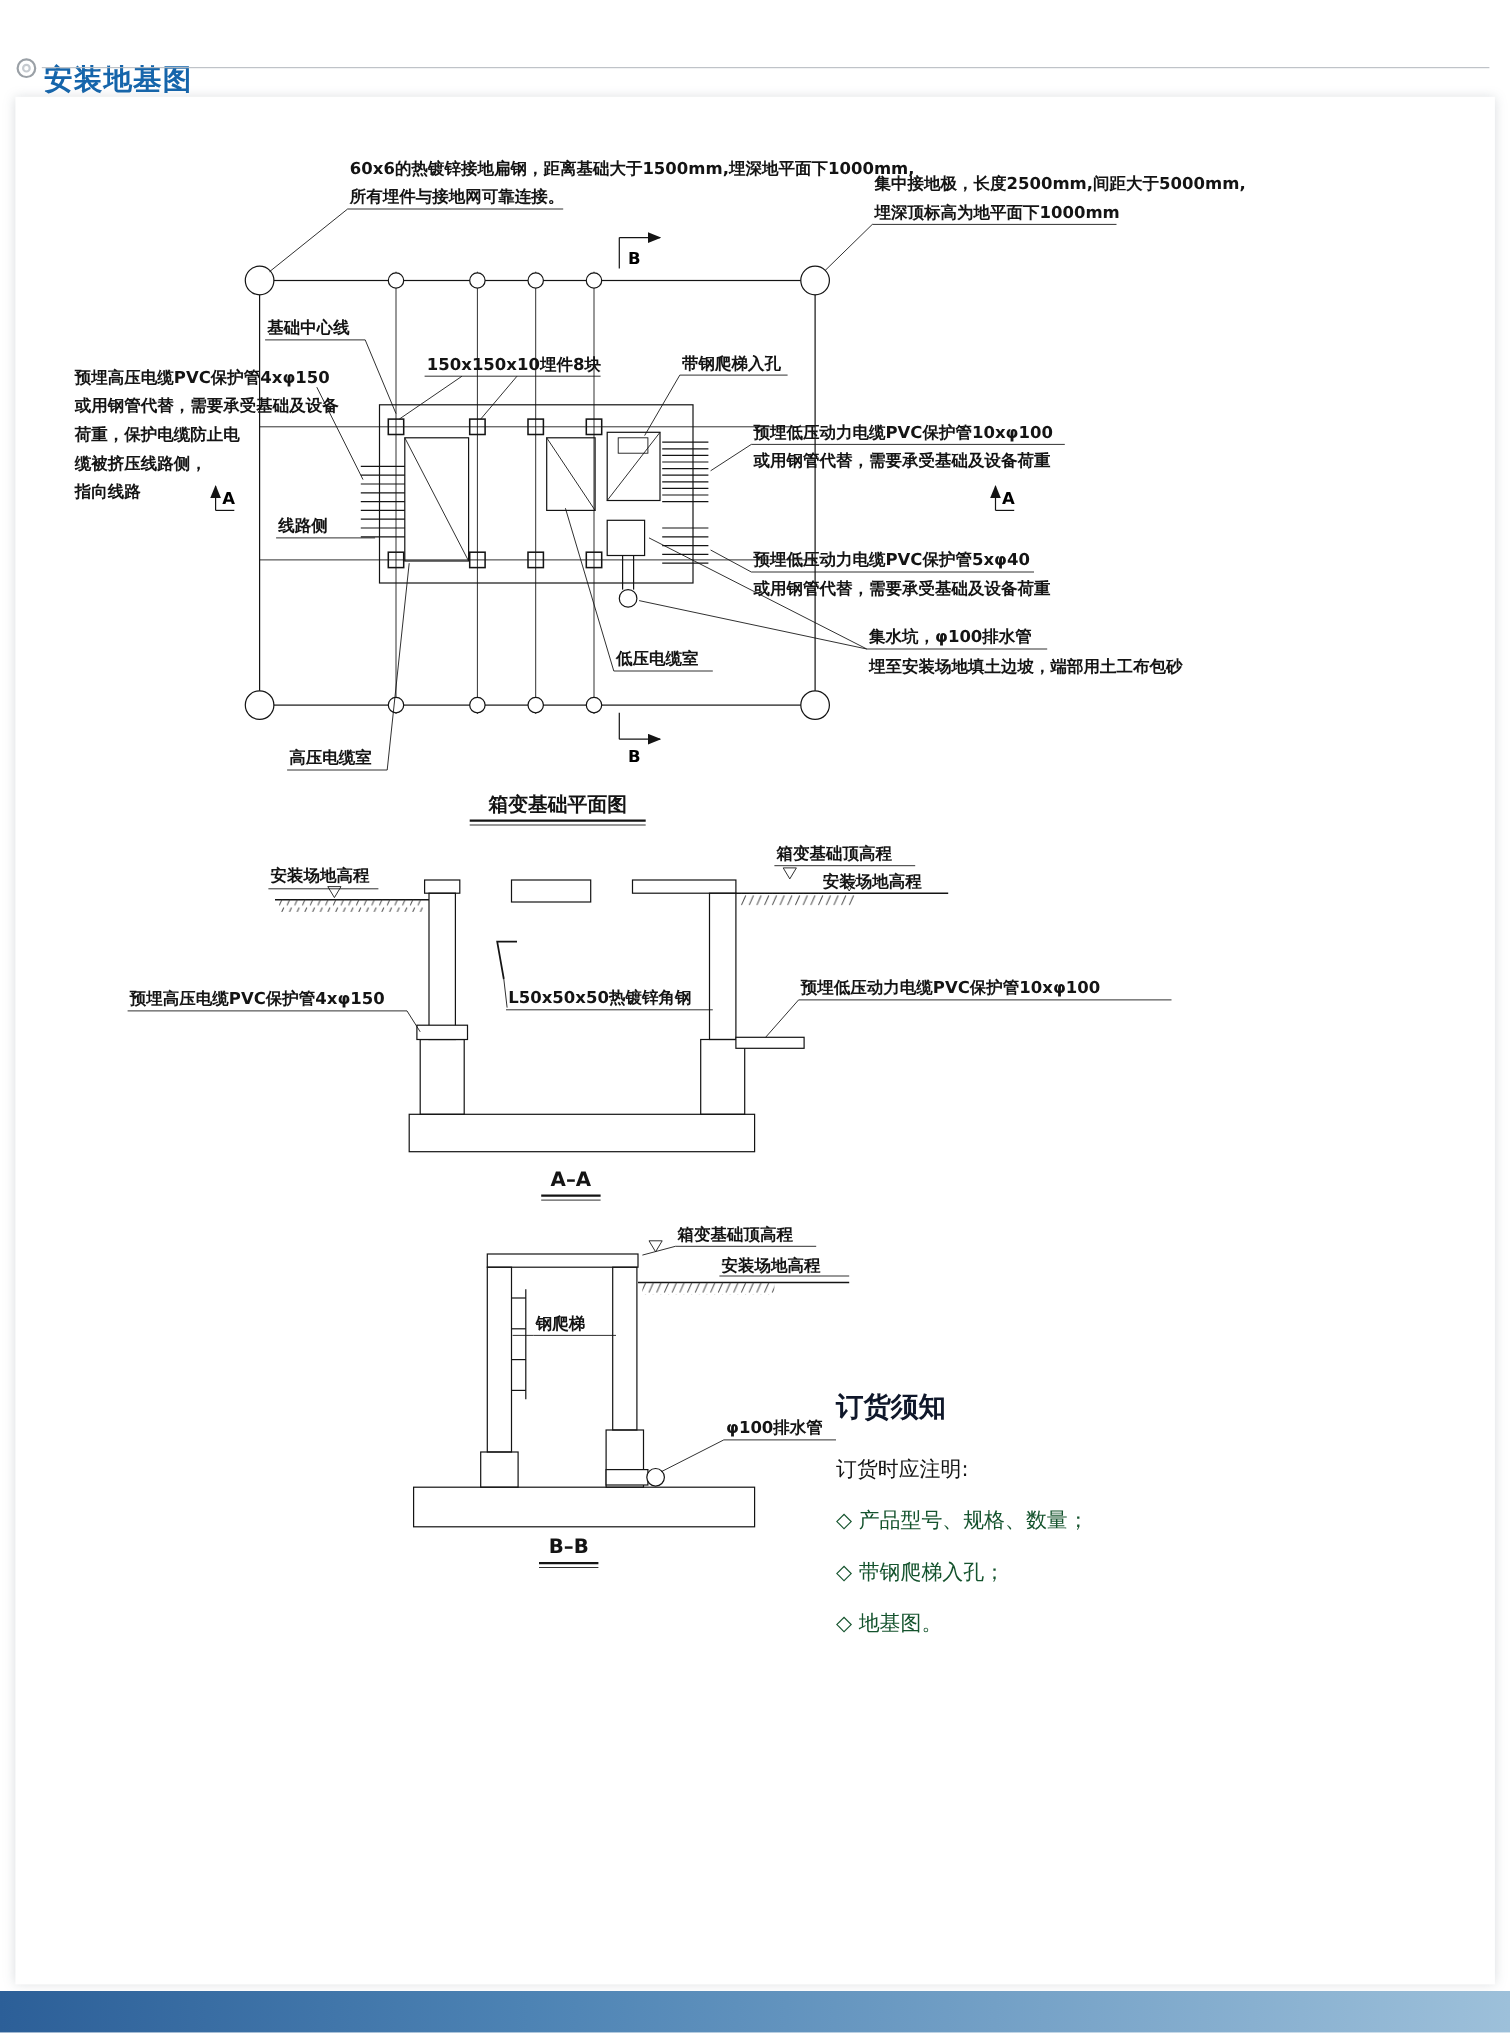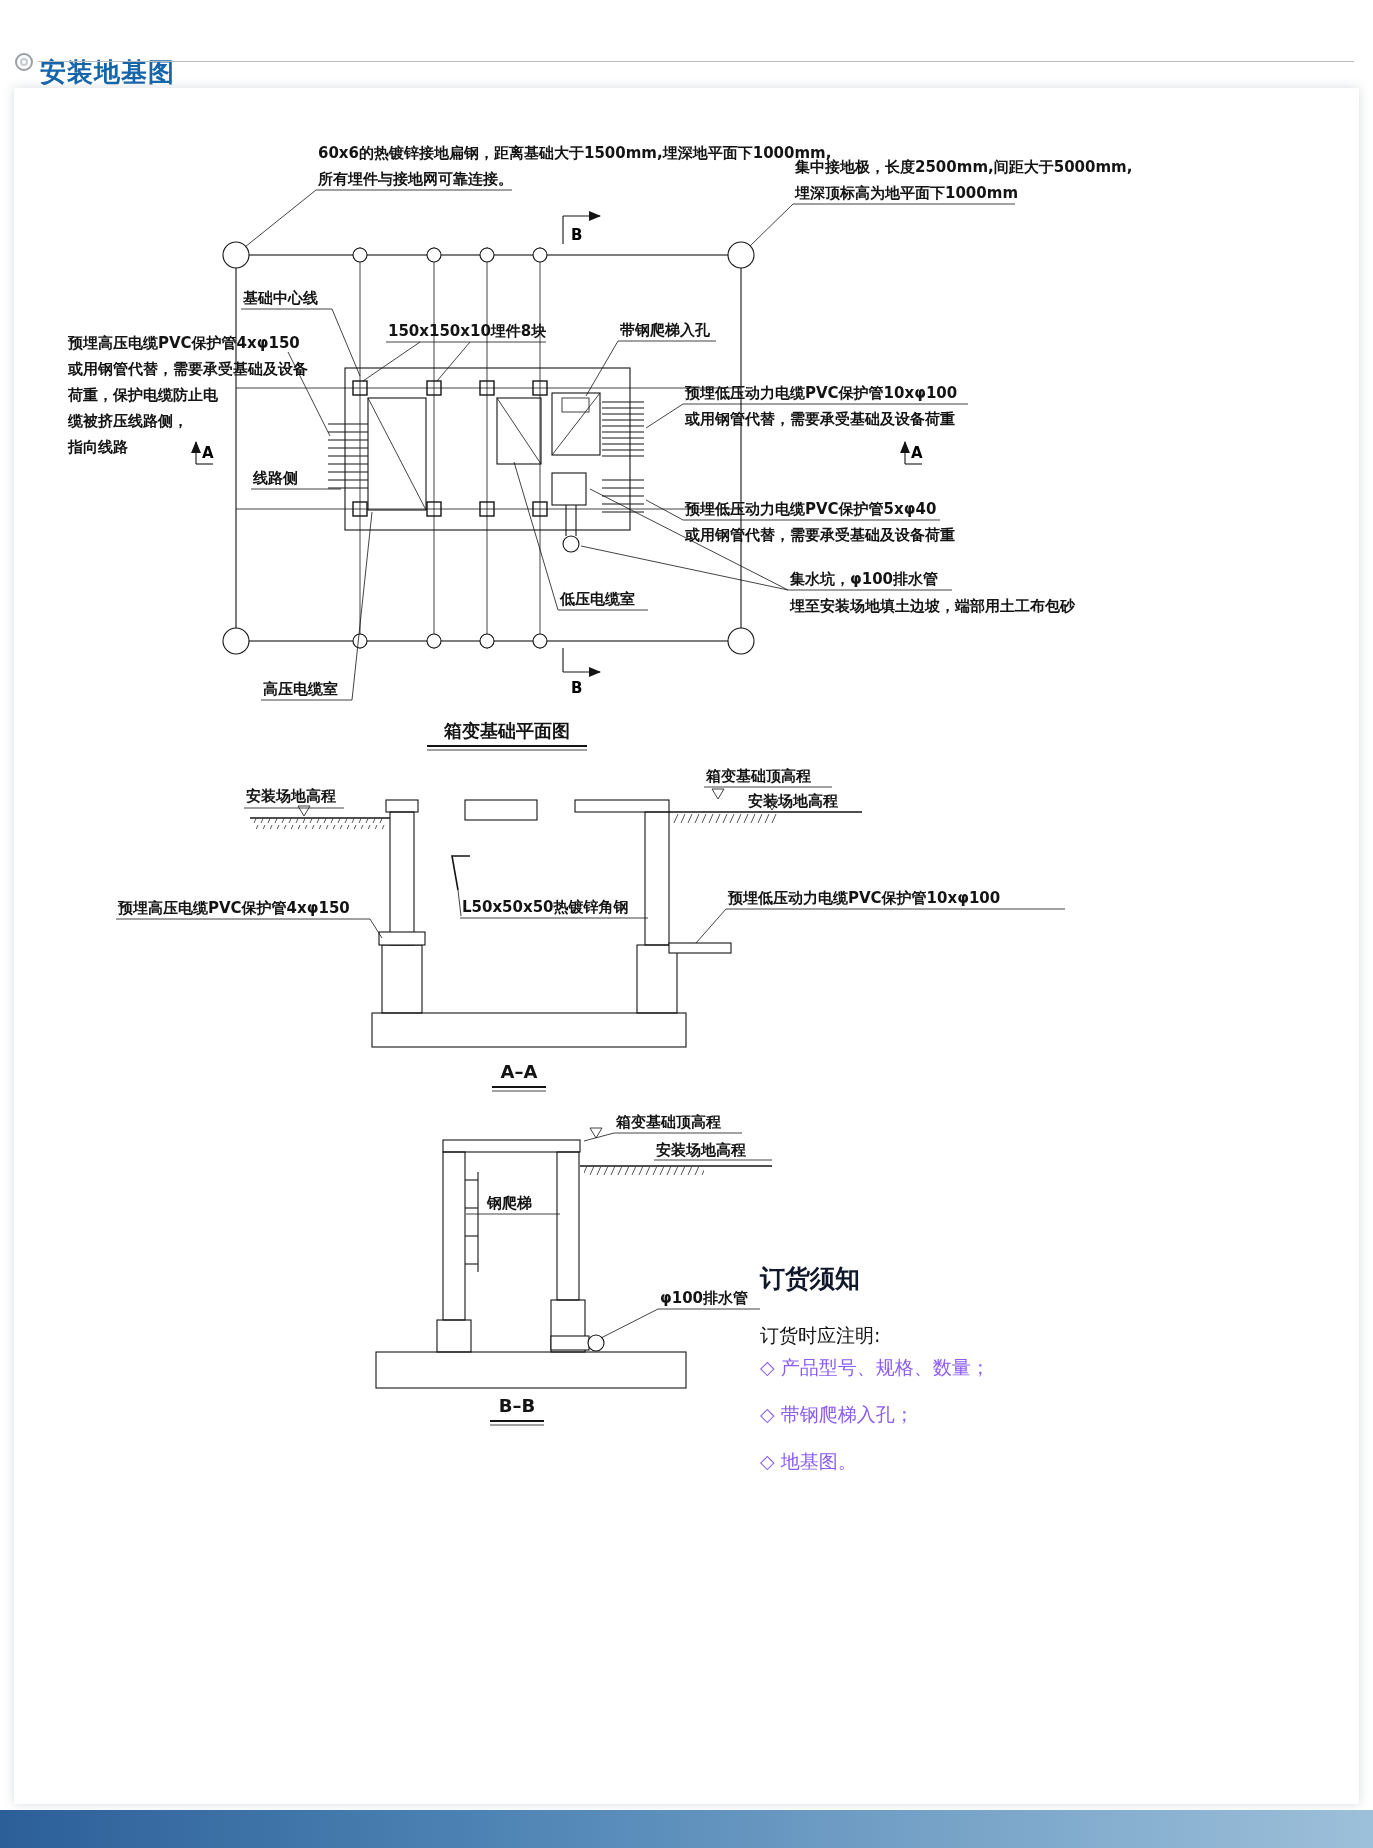--- a/index.html
+++ b/index.html
@@ -23,23 +23,23 @@
   .t  { font-family:"DejaVu Sans","Liberation Sans",sans-serif; font-size:15px; font-weight:600; fill:#141414; }
   .tt { font-size:18px; font-weight:700; }
   .tm { font-size:15px; font-weight:700; }
   .ln   { stroke:#141414; stroke-width:1.1; fill:none; }
   .lnb  { stroke:#141414; stroke-width:1.4; fill:none; }
   .thin { stroke:#141414; stroke-width:0.8; fill:none; }
   .shape { stroke:#141414; stroke-width:1.1; fill:#ffffff; }
 
   .ordering { position:absolute; left:760px; top:1262px; width:430px; }
   .ordering h2 { font-size:25px; font-weight:bold; color:#0f172a; margin-bottom:28px; }
-  .ordering p  { font-size:19px; color:#141414; margin-bottom:6px; }
+  .ordering p  { font-size:19px; color:#141414; margin-bottom:20px; }
   .ordering ul { list-style:none; }
-  .ordering li { font-size:19px; color:#8b5cf6; margin-bottom:21px; }
+  .ordering li { font-size:19px; color:#14532d; margin-bottom:21px; }
 
   .footer-bar { position:absolute; left:0; bottom:0; width:1373px; height:38px;
                 background:linear-gradient(90deg,#2c5f98 0%, #4d83b4 35%, #9dc0da 100%); }
 </style>
 </head>
 <body>
 
 <div class="page">
 
   <h1 class="page-title">安装地基图</h1>

